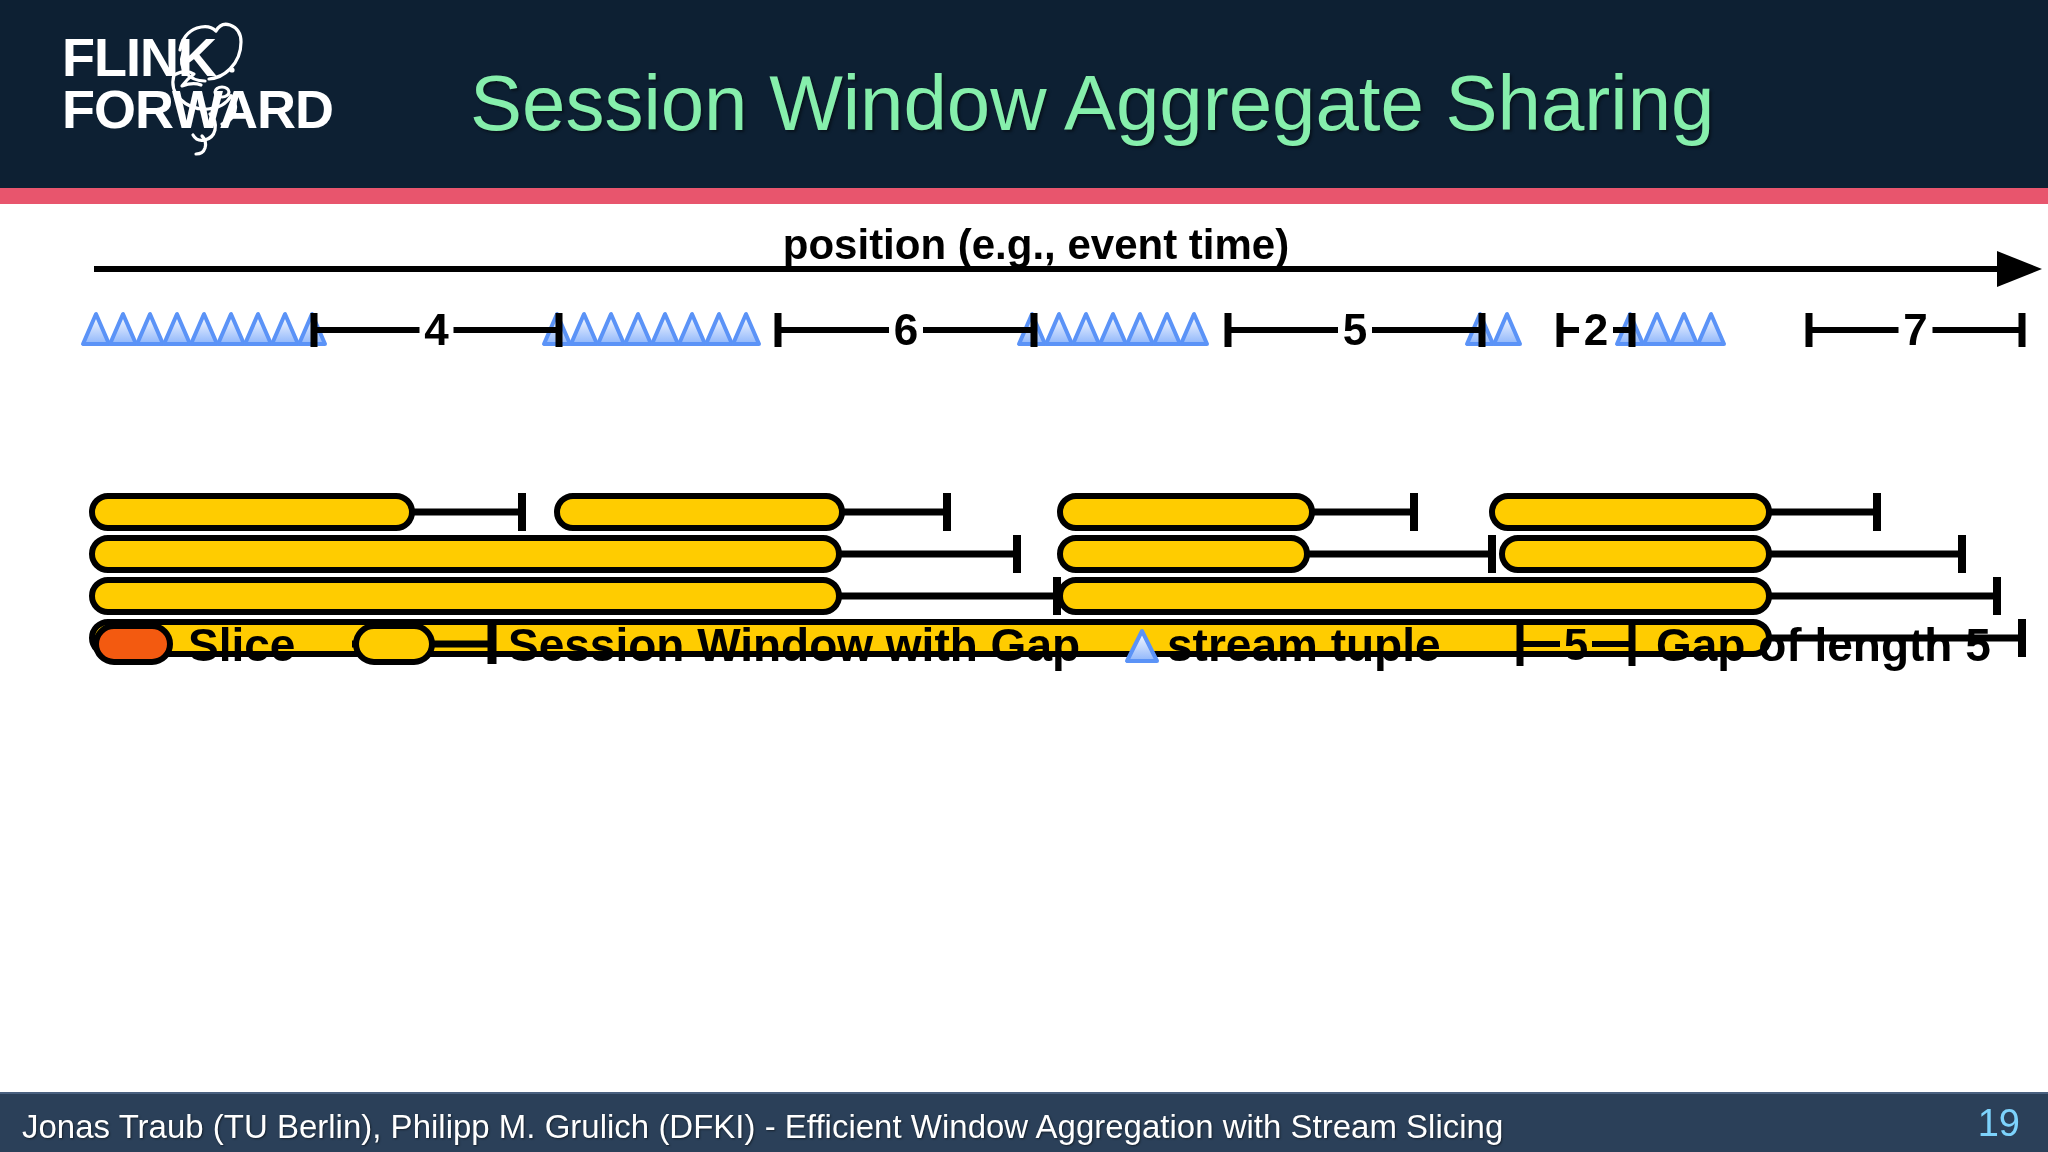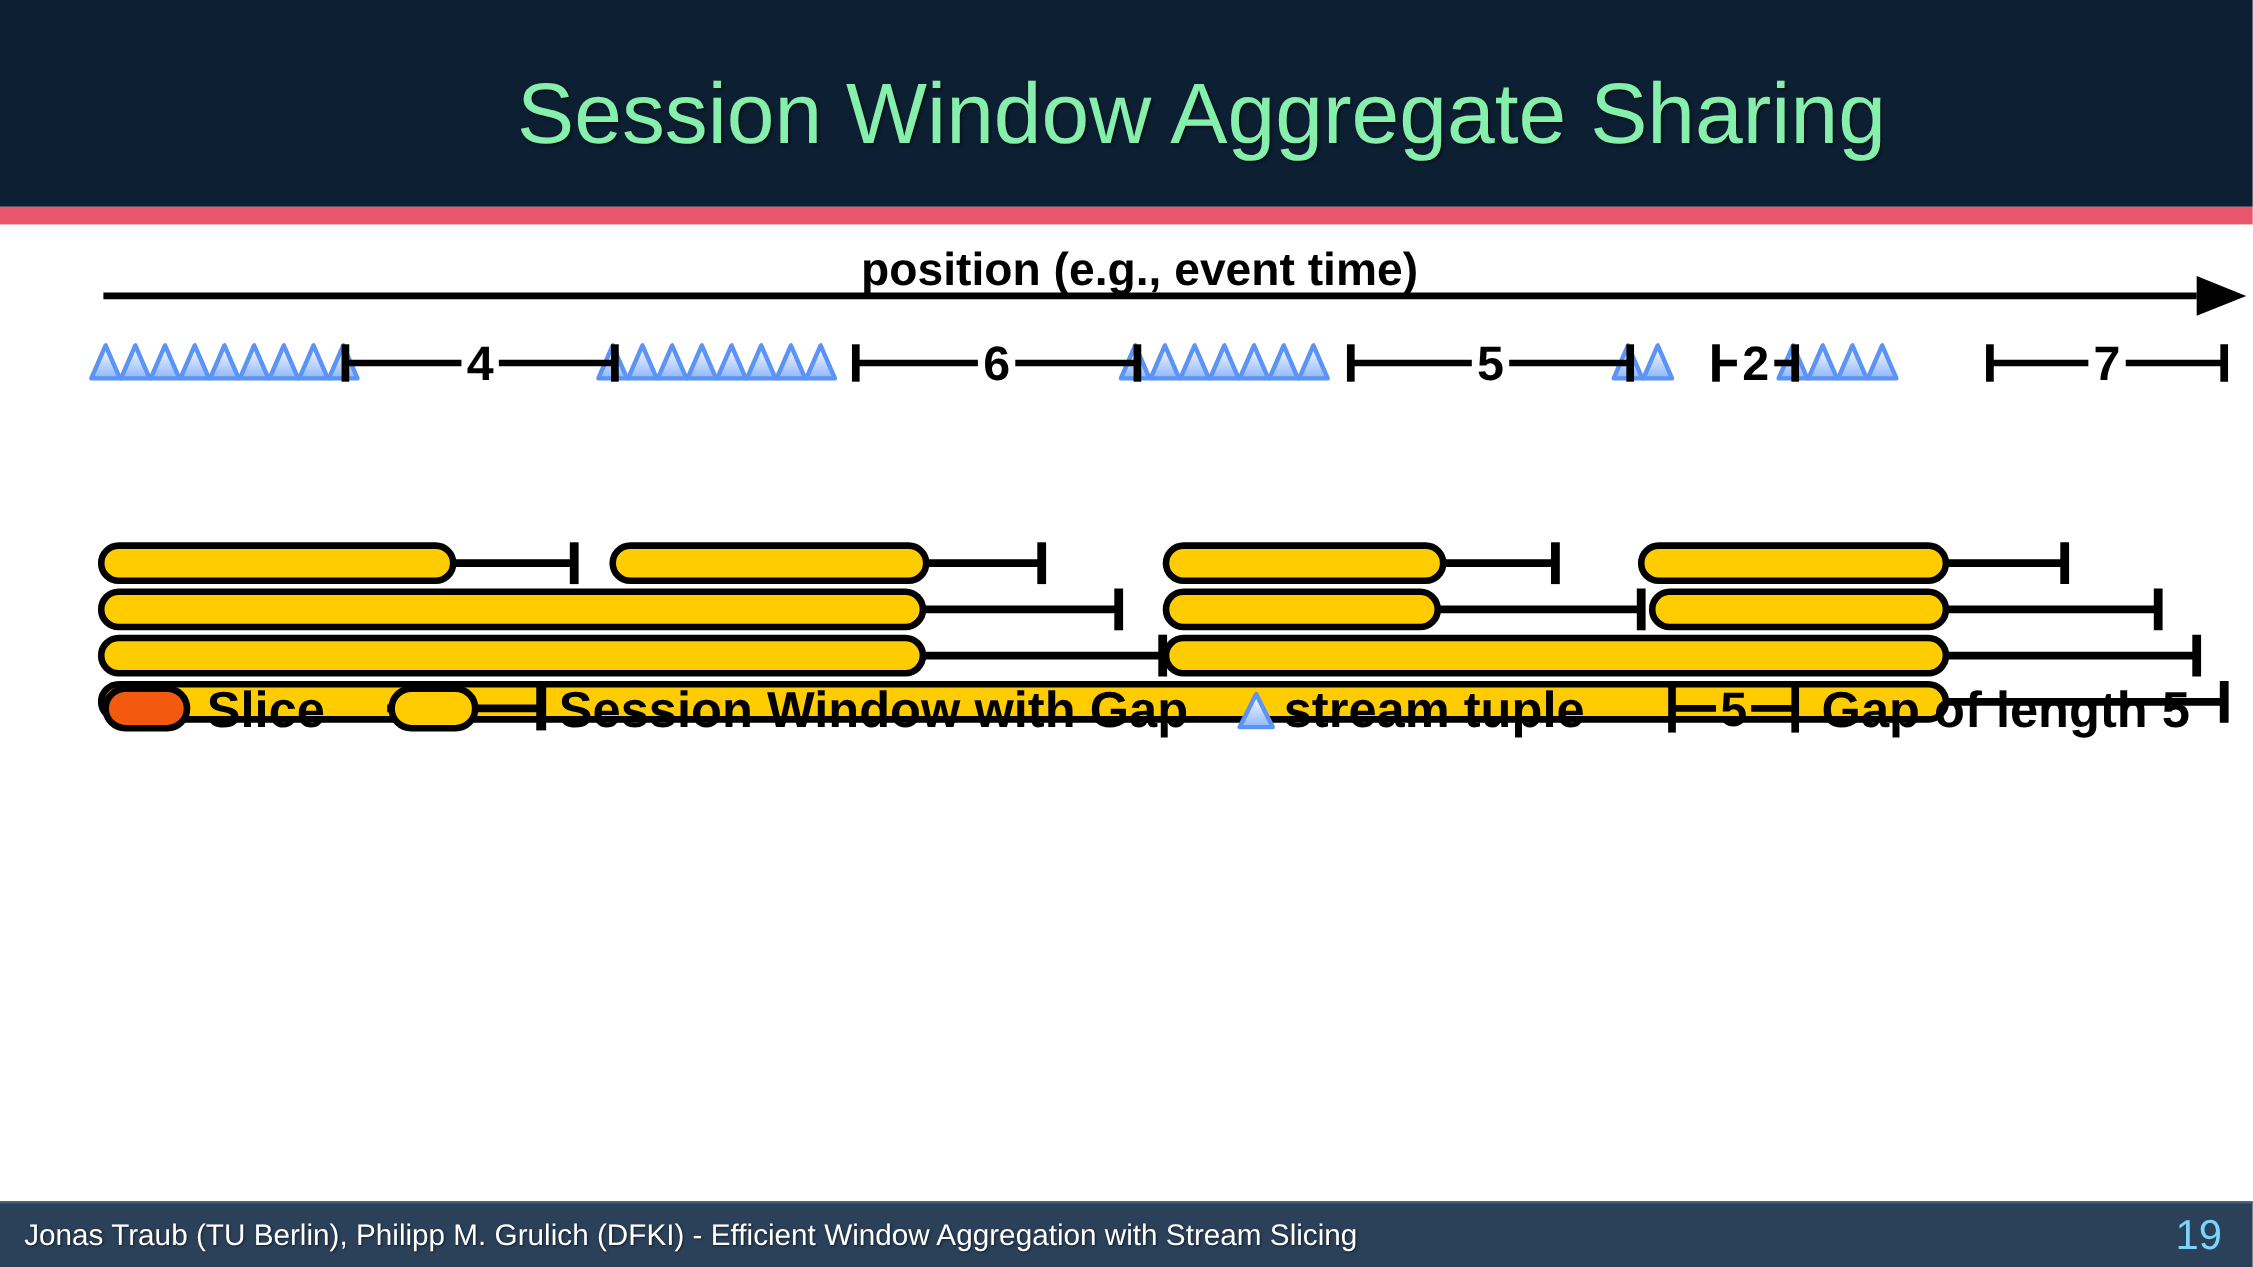--- a/index.html
+++ b/index.html
@@ -39,33 +39,52 @@
   }
   #canvas svg{display:block;}
   
   #footer{
     position:absolute;left:0;top:1092px;width:2048px;height:60px;
     background:#2b4059;
     border-top:2px solid #4a6180;
   }
   #footer-text{
     position:absolute;left:22px;top:14px;
-    color:#ffffff;font-size:27px;white-space:nowrap;
+    color:#ffffff;font-size:33px;white-space:nowrap;
     text-shadow:1px 1px 2px rgba(0,0,0,.5);
   }
   #page-number{
     position:absolute;right:28px;top:8px;
     color:#7dd3fc;font-size:38px;
   }
 </style>
 </head>
 <body>
 
 <div id="header">
 
+  <div id="logo">
+    <svg width="285" height="150" viewBox="0 0 285 150">
+
+      <g fill="none" stroke="#ffffff" stroke-width="3.2" stroke-linejoin="round" stroke-linecap="round">
+        <path d="M118 32 q3 -17 17 -22 q12 -4 19 3 q5 -9 14 -6 q11 4 11 17 q0 16 -11 27 q-9 9 -21 10"></path>
+        <path d="M121 35 q-4 12 3 20 q7 8 19 8"></path>
+        <path d="M112 57 q12 -6 20 -1 q-7 5 -12 12 q11 -4 19 -1"></path>
+        <path d="M112 57 q-4 14 6 24 q11 11 28 10 q16 -1 23 -13"></path>
+        <path d="M169 78 q6 6 4 15 q-2 10 -13 13"></path>
+        <ellipse cx="160" cy="74" rx="7" ry="5"></ellipse>
+        <path d="M148 96 q7 7 5 16 q-2 8 -10 10 q-8 2 -12 -5"></path>
+        <path d="M140 118 q5 5 3 12 q-2 6 -9 6"></path>
+        <circle cx="170" cy="52" r="2.6" fill="#ffffff" stroke="none"></circle>
+      </g>
+
+      <text x="0" y="58" font-family="Liberation Sans, sans-serif" font-size="54" font-weight="bold" fill="#ffffff" letter-spacing="-1">FLINK</text>
+      <text x="0" y="110" font-family="Liberation Sans, sans-serif" font-size="54" font-weight="bold" fill="#ffffff" letter-spacing="-1">FORWARD</text>
+    </svg>
+  </div>
 
   <div id="slide-title">Session Window Aggregate Sharing</div>
 </div>
 <div id="accent-bar"></div>
 
 <div id="canvas">
   <svg id="diagram-svg" width="2048" height="880" viewBox="0 0 2048 880">
       <defs>
         <linearGradient id="triGrad" x1="0" y1="0" x2="0" y2="1">
           <stop offset="0" stop-color="#ffffff"></stop>

